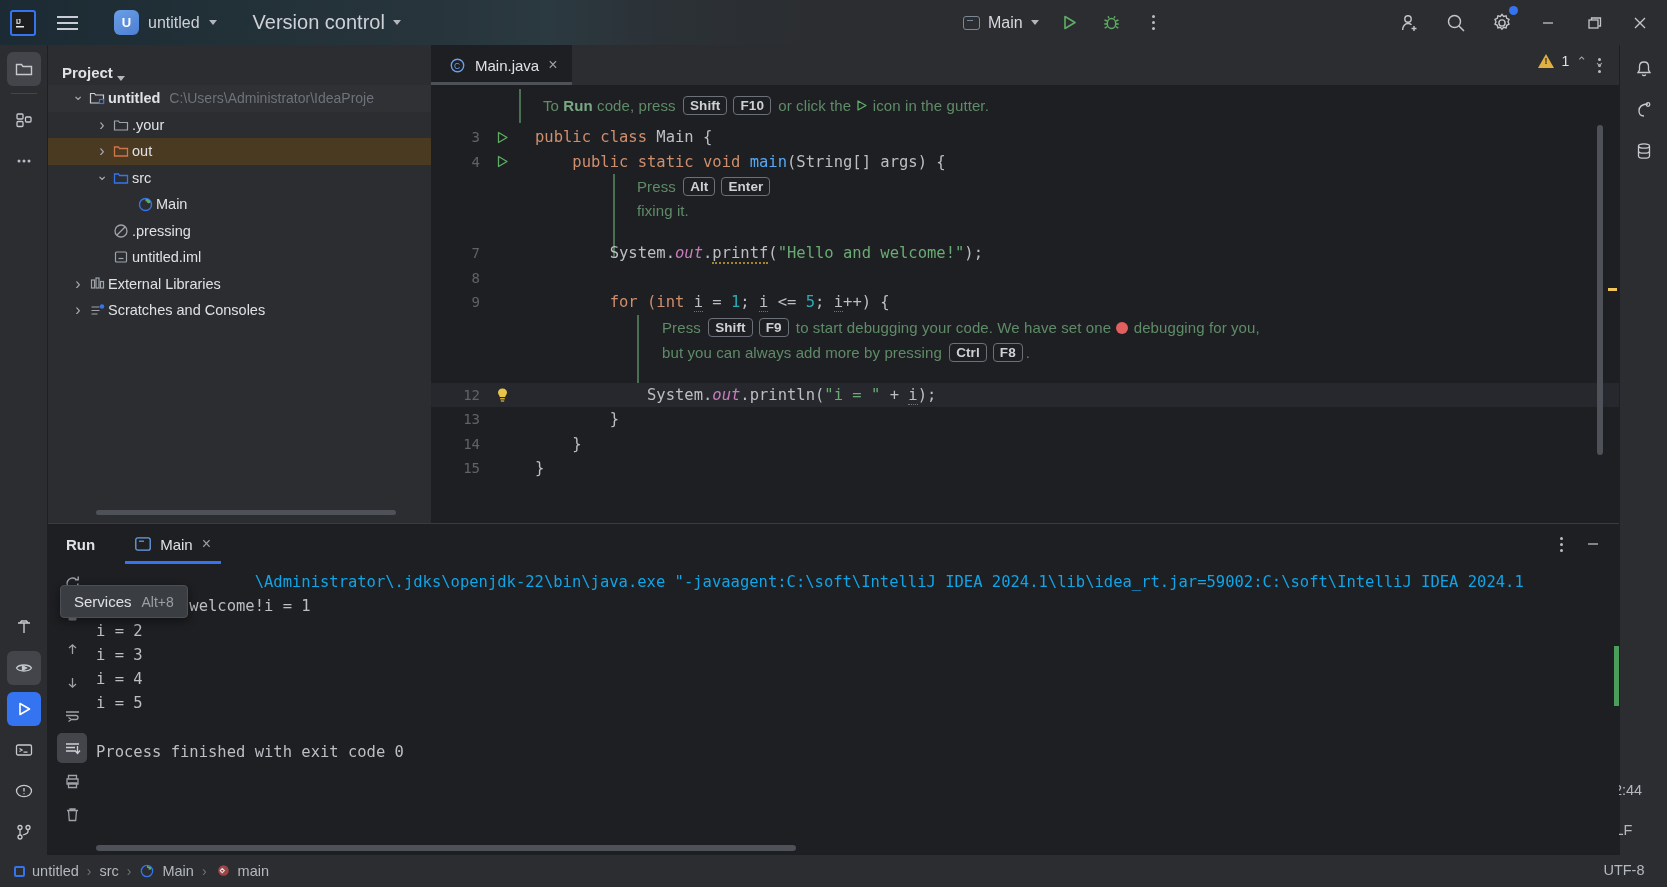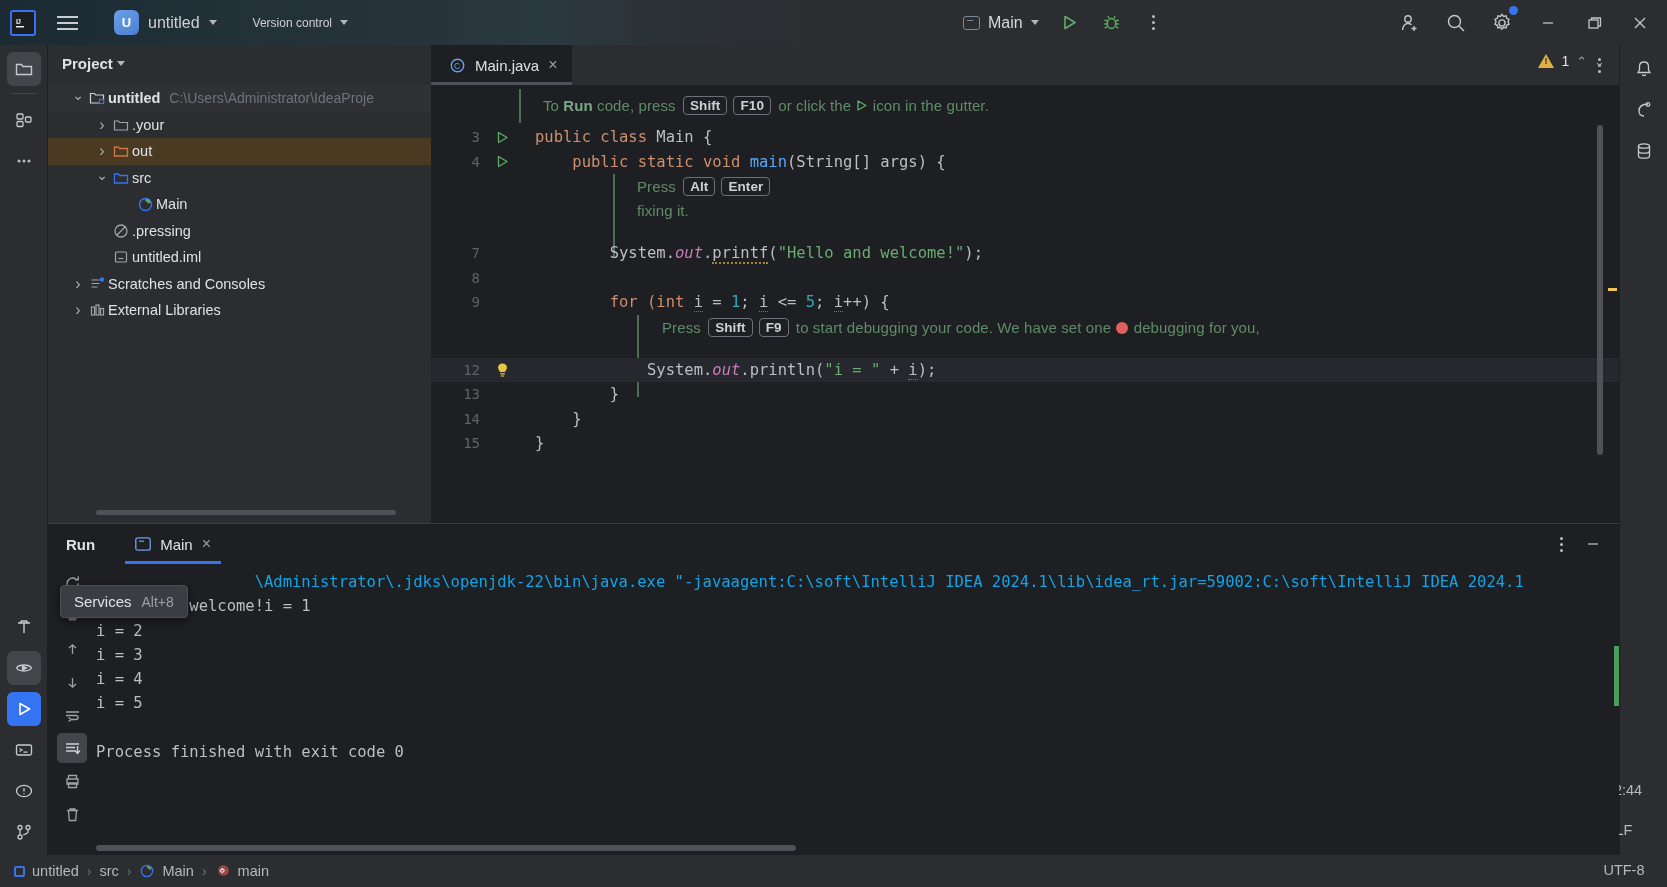--- a/index.html
+++ b/index.html
@@ -33,21 +33,21 @@
     padding: 4px 8px; border-radius: 5px;
   }
   .proj-badge {
     width: 25px; height: 25px; border-radius: 6px;
     background: linear-gradient(145deg,#6c9fe8,#4b7fd1);
     color: #fff; font-size: 13px; font-weight: 600;
     display: flex; align-items: center; justify-content: center;
   }
   .proj-name { font-size: 16px; color: #ced0d6; }
   .vcs-chip { display: flex; align-items: center; gap: 8px; margin-left: 22px; padding: 4px 6px; }
-  .vcs-chip .lbl { font-size: 12px; color: #ced0d6; text-align: right; }
+  .vcs-chip .lbl { font-size: 20px; color: #ced0d6; text-align: right; }
   .chev { width: 0; height: 0; border-left: 4.5px solid transparent; border-right: 4.5px solid transparent; border-top: 5px solid #b3b6bb; display: inline-block; }
 
   .tb-center { position: absolute; left: 955px; display: flex; align-items: center; gap: 4px; }
   .runcfg { display: flex; align-items: center; gap: 8px; padding: 4px 8px; border-radius: 5px; }
   .runcfg-icon { width: 17px; height: 14px; border: 1.6px solid #7b8794; border-radius: 3px; position: relative; }
   .runcfg-icon::after { content: ""; position: absolute; top: 3px; left: 3px; width: 6px; height: 1.5px; background: #7b8794; }
   .runcfg .lbl { font-size: 16px; color: #d6d8dd; }
   .ico-btn { width: 38px; height: 34px; display: flex; align-items: center; justify-content: center; border-radius: 5px; }
   .play-outline svg, .ico-btn svg { display: block; }
 
@@ -69,21 +69,21 @@
   .stripe-btn.run-active { background: #3574f0; }
   .stripe-sep { width: 26px; height: 1px; background: #43454a; margin: 7px 0 2px; }
   .stripe-bottom { margin-top: auto; padding-bottom: 6px; display: flex; flex-direction: column; align-items: center; }
 
   
   .center-col { flex: 1 1 auto; display: flex; flex-direction: column; min-width: 0; }
   .upper { flex: 0 0 478px; display: flex; min-height: 0; }
 
   
   .project-tw { width: 383px; flex: 0 0 383px; background: #2b2d30; display: flex; flex-direction: column; position: relative; }
-  .tw-header { height: 36px; display: flex; align-items: center; padding: 0 14px; gap: 4px; }
+  .tw-header { height: 36px; display: flex; align-items: flex-end; padding: 0 14px; gap: 4px; }
   .tw-title { font-size: 15px; font-weight: 700; color: #dfe1e5; }
   .tree { flex: 1 1 auto; padding-top: 4px; overflow: hidden; font-size: 14.5px; }
   .row { height: 26.5px; display: flex; align-items: center; white-space: nowrap; padding-right: 4px; }
   .row.sel-blue { background: #2f3135; }
   .row.sel-brown { background: #4a3a22; }
   .arrow { width: 16px; display: inline-flex; justify-content: center; align-items: center; color: #a7abb2; font-size: 10px; flex: 0 0 16px; }
   .arrow.r::before { content: "›"; font-size: 16px; line-height: 1; }
   .arrow.d::before { content: "⌄"; font-size: 14px; line-height: 1; position: relative; top: -3px; }
   .tnode-ico { width: 22px; flex: 0 0 22px; display: flex; align-items: center; justify-content: center; }
   .tlabel { color: #dfe1e5; }
@@ -435,37 +435,37 @@
                     <path d="M5.5 9.5 h5"></path>
                   </svg>
               </span>
               <span class="tlabel">untitled.iml</span>
             </div>
 
             <div class="row" style="padding-left:22px">
               <span class="arrow r"></span>
               <span class="tnode-ico">
                 <svg width="17" height="17" viewBox="0 0 17 17" stroke="#9fa3aa" stroke-width="1.2" fill="none">
-                    <path d="M2.5 5 h8 M2.5 8.5 h8 M2.5 12 h6"></path>
-                    <circle cx="13" cy="4.5" r="2.2" fill="#3574f0" stroke="none"></circle>
-                  </svg>
-              </span>
-              <span class="tlabel">Scratches and Consoles</span>
-            </div>
-
-            <div class="row" style="padding-left:22px">
-              <span class="arrow r"></span>
-              <span class="tnode-ico">
-                <svg width="17" height="17" viewBox="0 0 17 17" stroke="#9fa3aa" stroke-width="1.2" fill="none">
                     <rect x="2.5" y="5" width="3" height="8"></rect>
                     <rect x="7" y="3" width="3" height="10"></rect>
                     <rect x="11.5" y="6.5" width="3" height="6.5"></rect>
                   </svg>
               </span>
               <span class="tlabel">External Libraries</span>
+            </div>
+
+            <div class="row" style="padding-left:22px">
+              <span class="arrow r"></span>
+              <span class="tnode-ico">
+                <svg width="17" height="17" viewBox="0 0 17 17" stroke="#9fa3aa" stroke-width="1.2" fill="none">
+                    <path d="M2.5 5 h8 M2.5 8.5 h8 M2.5 12 h6"></path>
+                    <circle cx="13" cy="4.5" r="2.2" fill="#3574f0" stroke="none"></circle>
+                  </svg>
+              </span>
+              <span class="tlabel">Scratches and Consoles</span>
             </div>
 
           </div>
           <div class="tw-hscroll"></div>
         </div>
 
         <div class="editor-area">
           <div class="tabstrip">
             <div class="etab">
               <span>
@@ -551,20 +551,25 @@
                 <span class="codetext">        <span class="k">for</span><span class="k"> (int </span><span class="var">i</span><span class="id"> = </span><span class="num">1</span><span class="id">; </span><span class="var">i</span><span class="id"> &lt;= </span><span class="num">5</span><span class="id">; </span><span class="var">i</span><span class="id">++) {</span></span>
               </div>
 
               <div class="cline" style="height:25px">
                 <span class="gutter-num"></span>
                 <span class="gutter-ico"></span>
                 <span class="vbar" style="left:206px; top:0; height:82px;"></span>
                 <span class="codetext banner" style="padding-left:145px"><span>Press </span><span class="kbd">Shift</span><span class="kbd">F9</span><span> to start debugging your code. We have set one</span>&nbsp;<span><svg width="14" height="14" viewBox="0 0 14 14" style="vertical-align:-2px">
                         <circle cx="7" cy="7" r="6" fill="#e05f5f"></circle>
                       </svg></span>&nbsp;<span>debugging for you,</span></span>
+              </div>
+              <div class="cline" style="height:25px">
+                <span class="gutter-num"></span>
+                <span class="gutter-ico"></span>
+                <span class="codetext banner" style="padding-left:145px"><span>but you can always add more by pressing </span><span class="kbd">Ctrl</span><span class="kbd">F8</span><span>.</span></span>
               </div>
               <div class="cline" style="height:18px"></div>
 
               <div class="cline hl">
                 <span class="gutter-num">12</span>
                 <span class="gutter-ico">
                   <svg width="15" height="16" viewBox="0 0 15 16">
                       <path d="M7.5 1.5 C4.7 1.5 3 3.5 3 5.6 C3 7.4 4.4 8.5 4.8 10 h5.4 C10.6 8.5 12 7.4 12 5.6 C12 3.5 10.3 1.5 7.5 1.5z" fill="#e8c547"></path>
                       <rect x="5.2" y="11" width="4.6" height="1.5" fill="#c9a93a"></rect>
                       <rect x="5.8" y="13.3" width="3.4" height="1.4" fill="#c9a93a"></rect>

